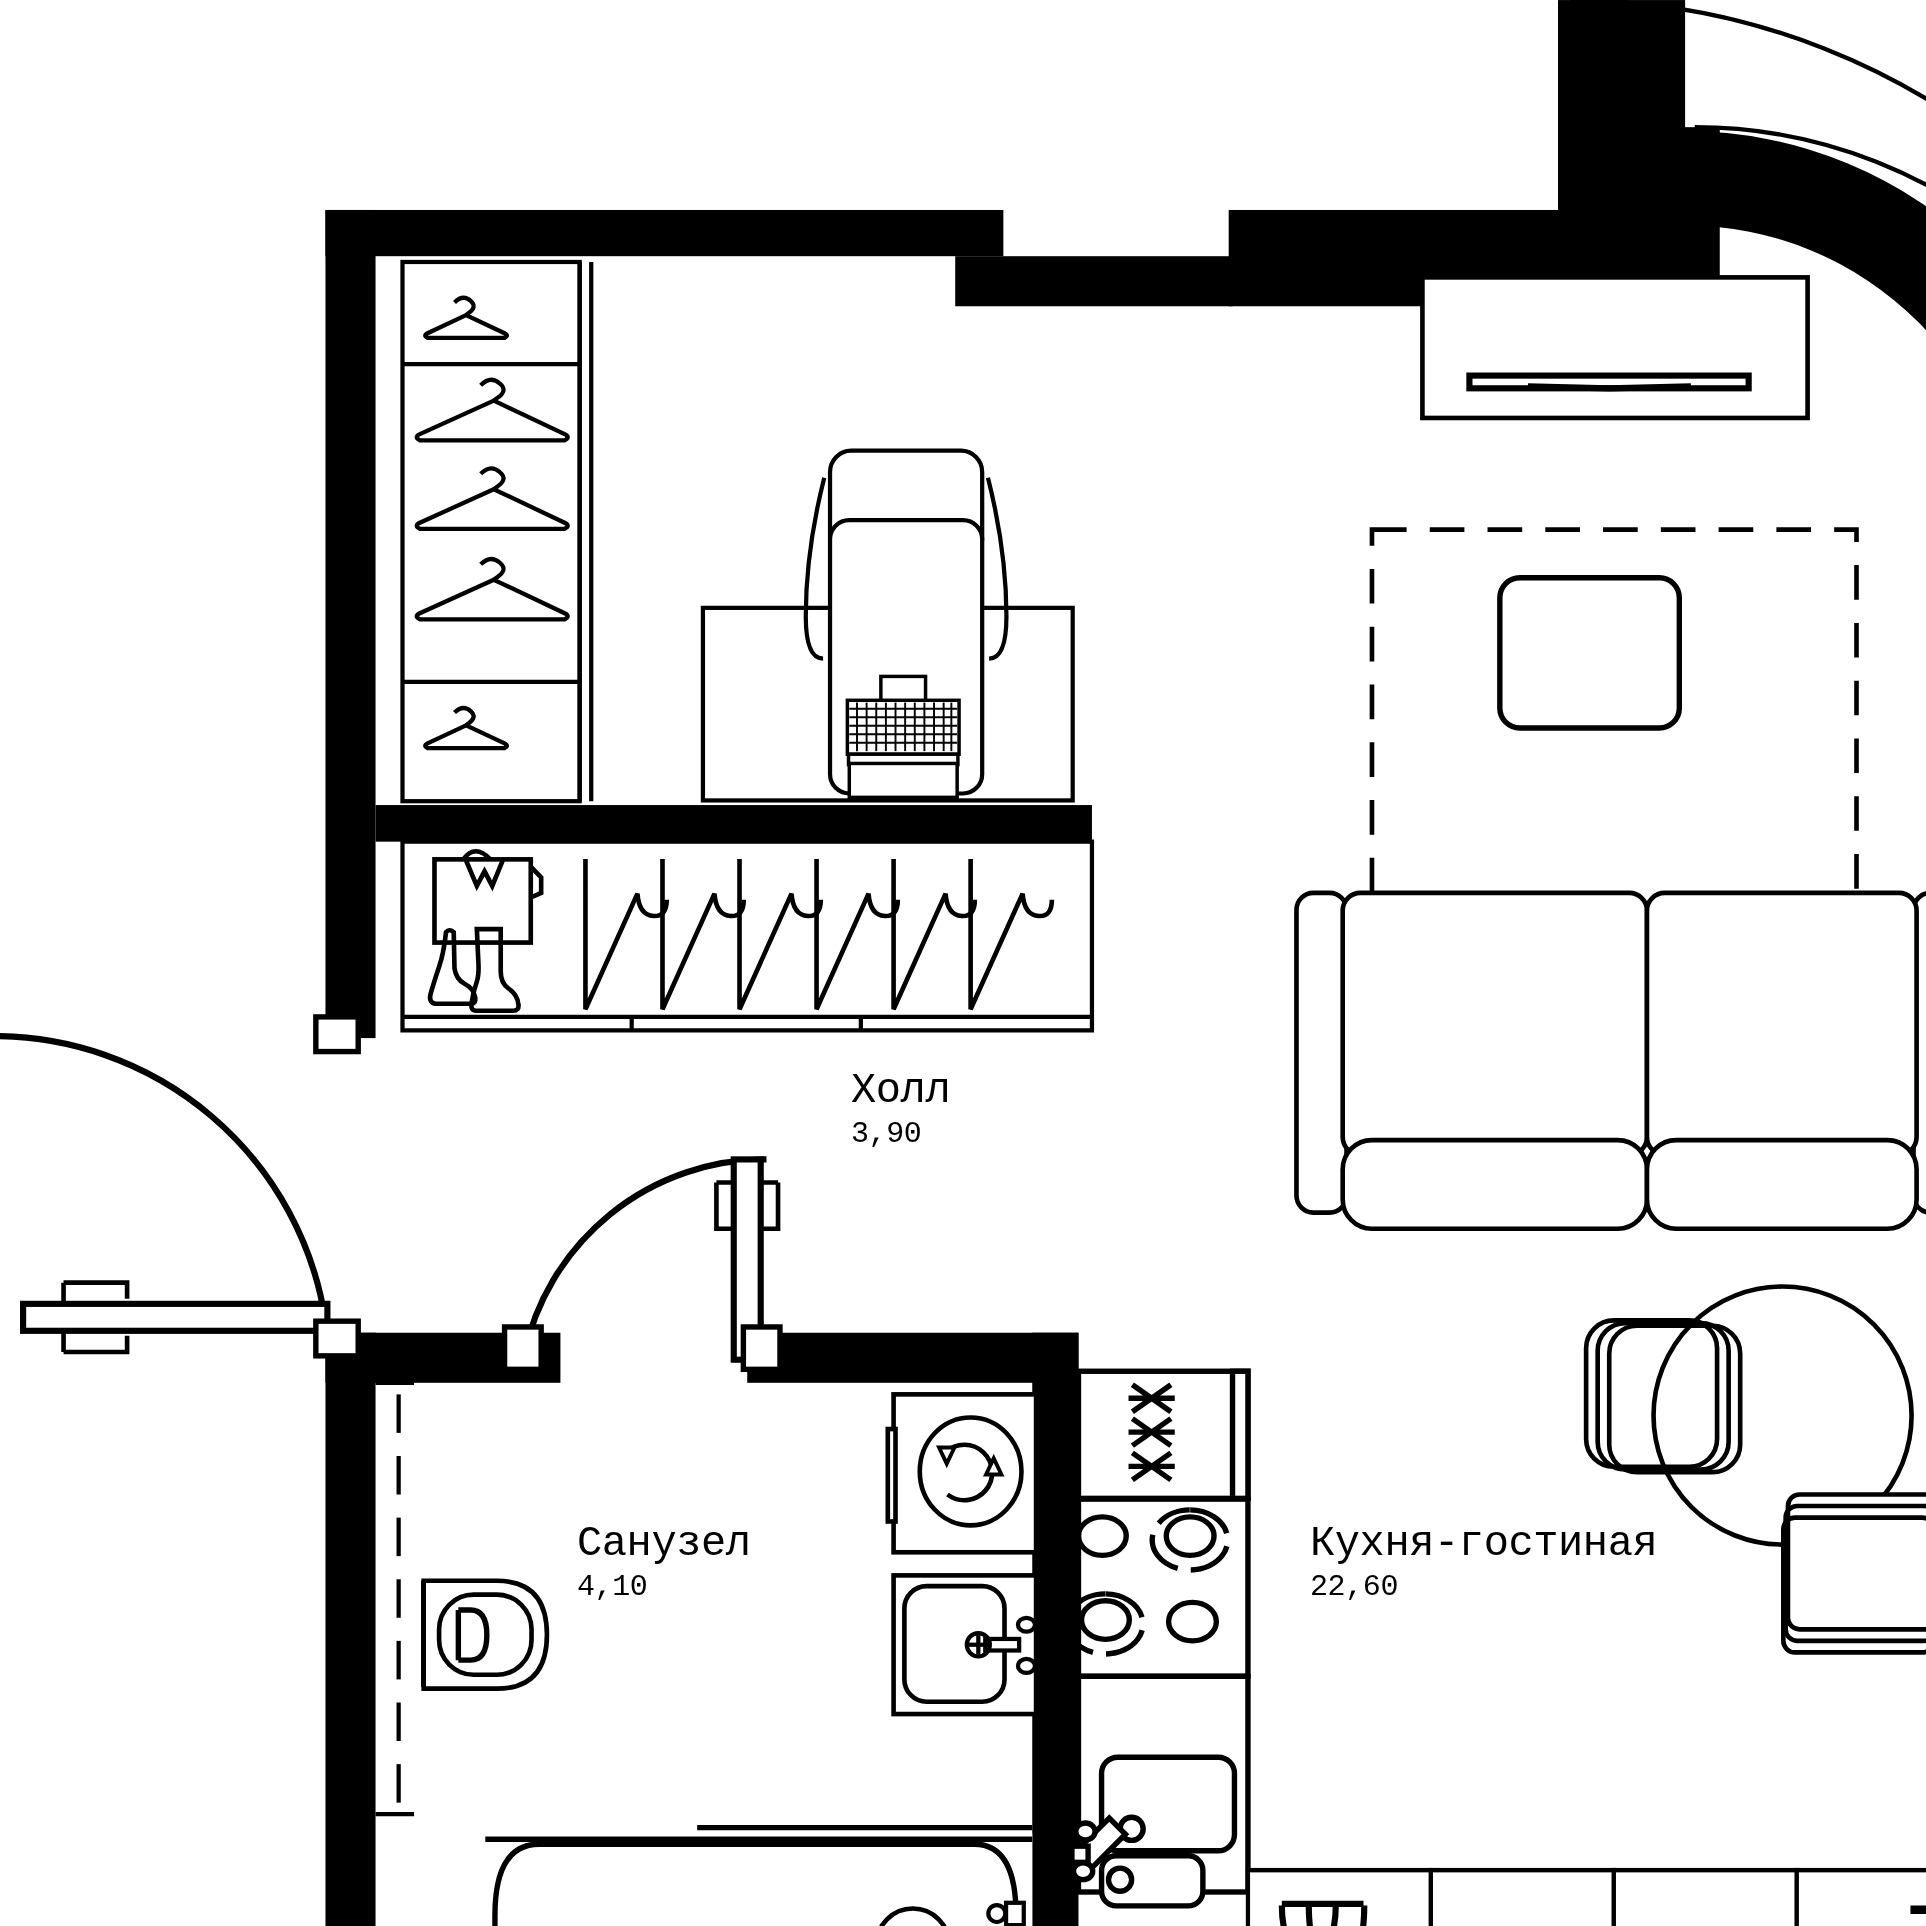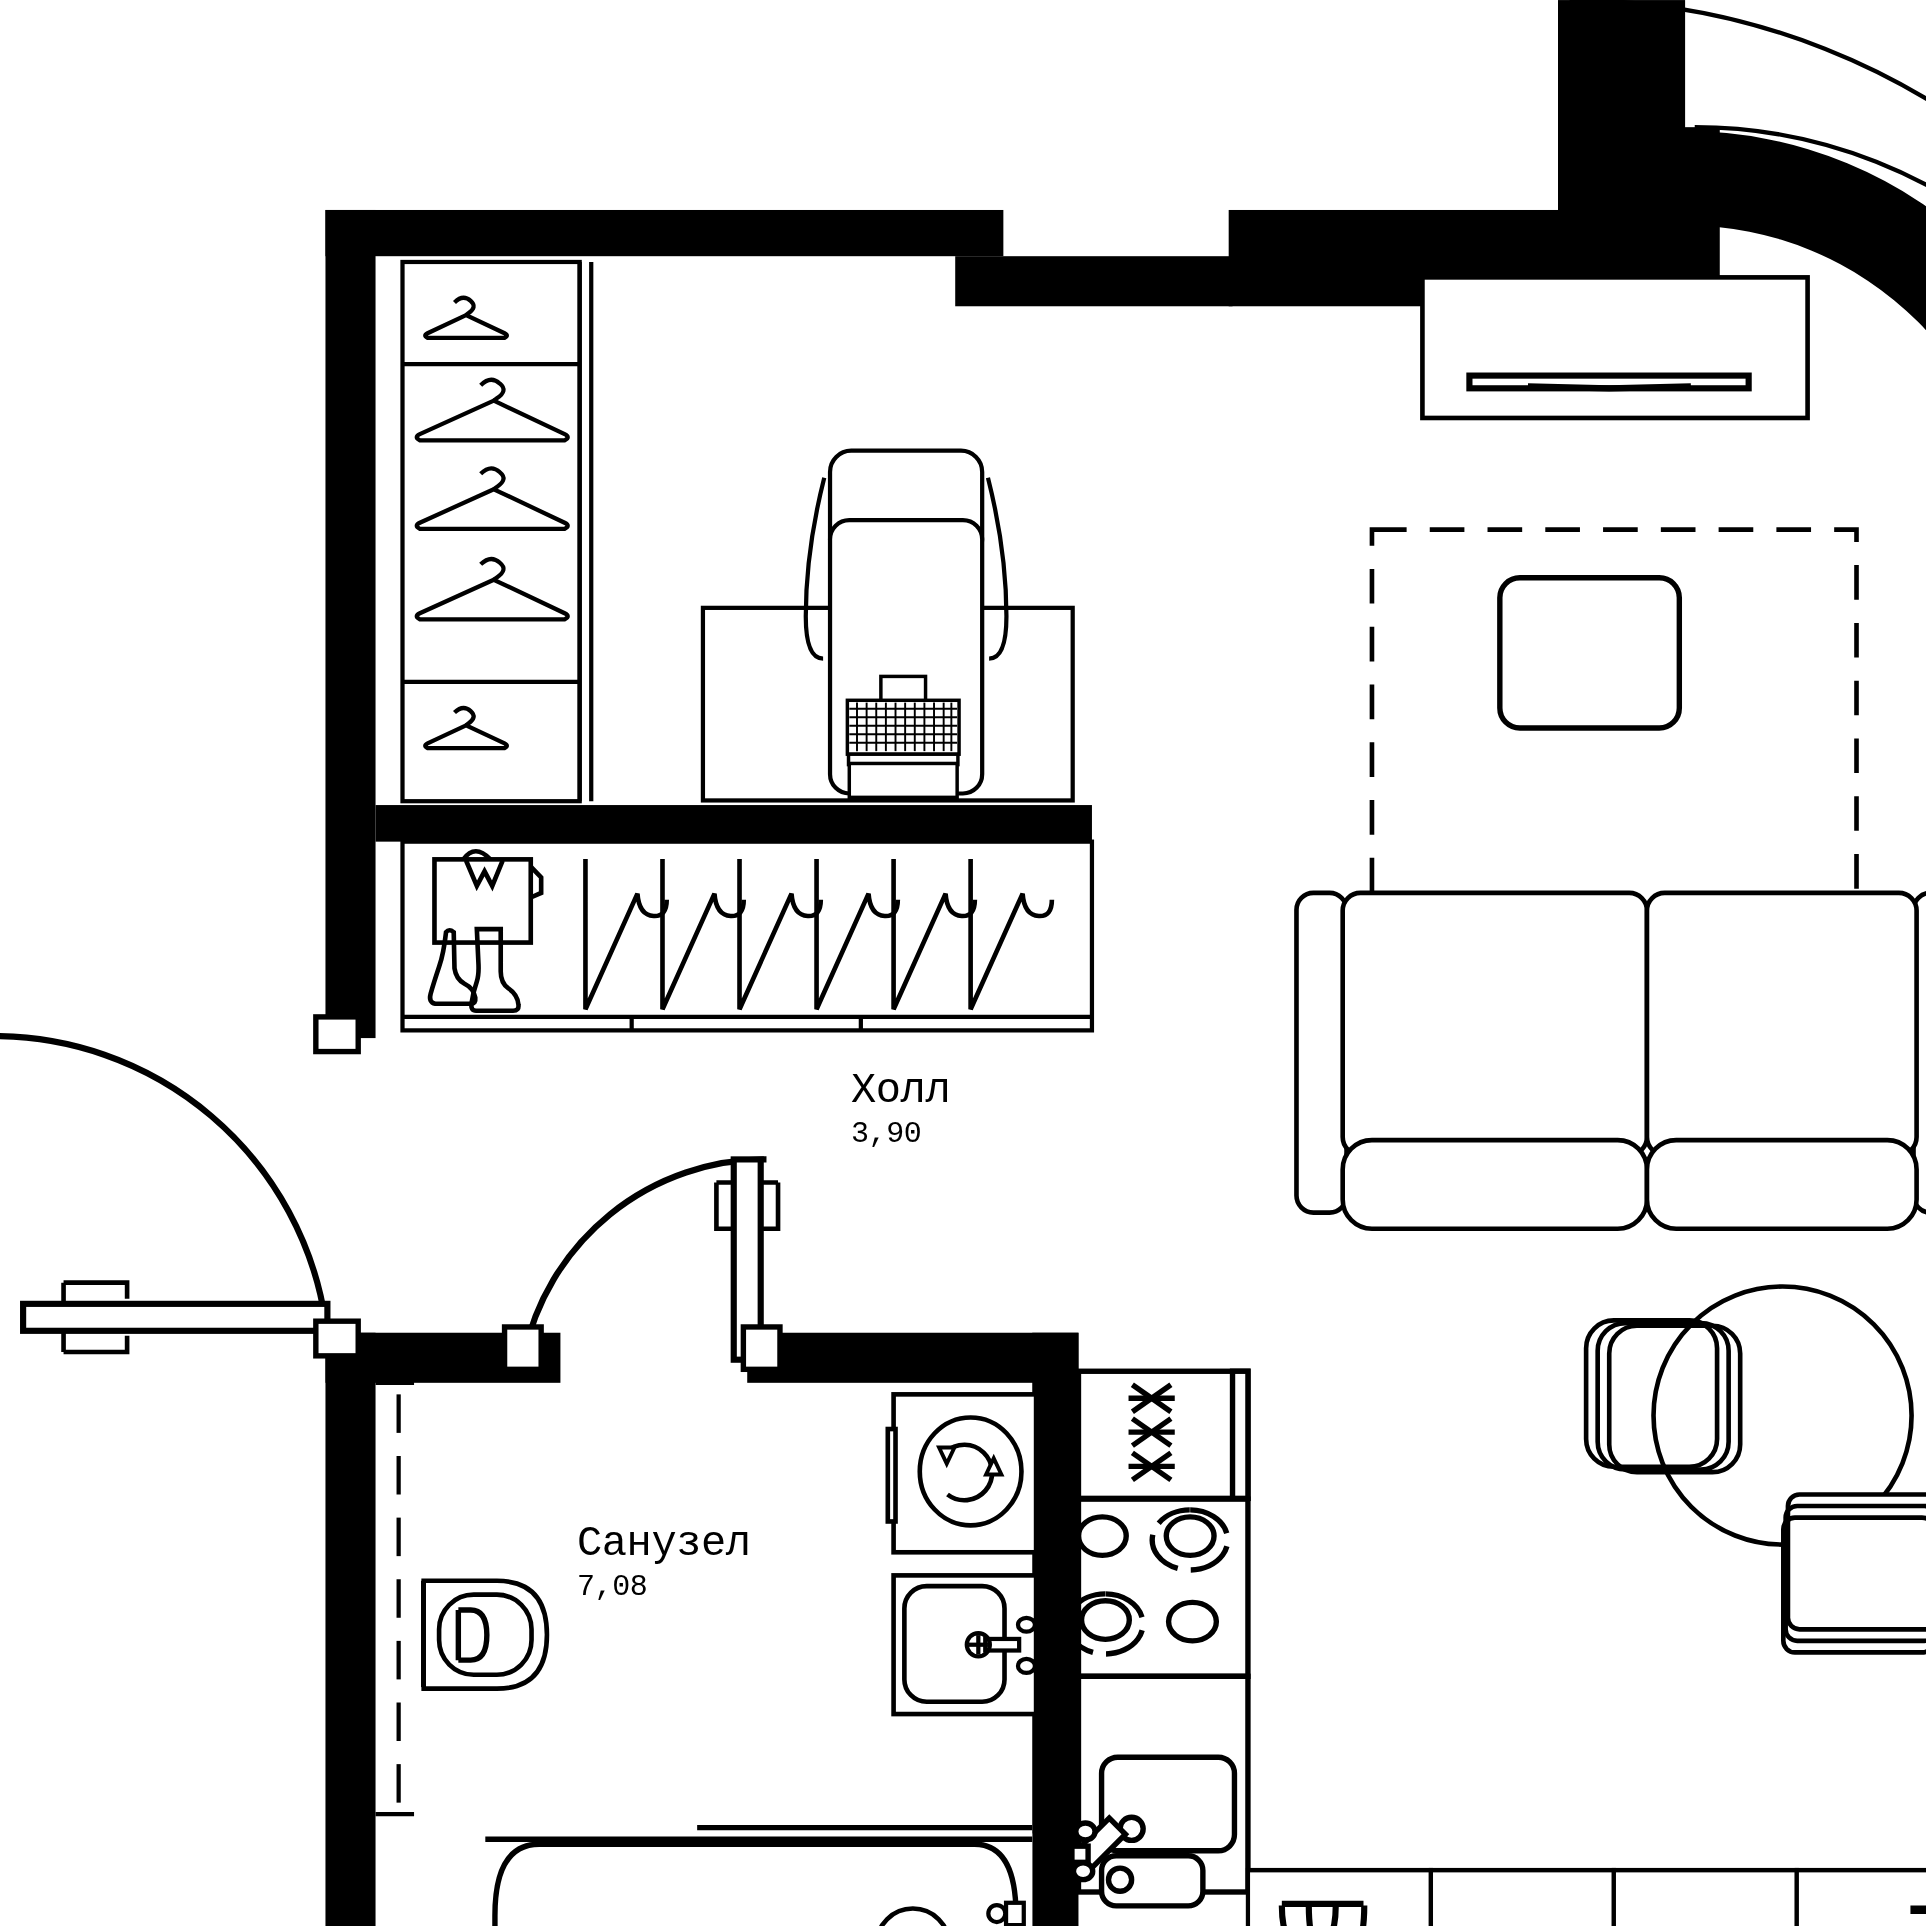--- a/index.html
+++ b/index.html
@@ -435,18 +435,22 @@
 
   </svg>
 
   <div class="room-label" id="label-hall">
     <span class="rl-name">Холл</span>
     <span class="rl-area">3,90</span>
   </div>
 
   <div class="room-label" id="label-bath">
     <span class="rl-name">Санузел</span>
-    <span class="rl-area">7,08</span>
+    <span class="rl-area">4,10</span>
   </div>
 
+  <div class="room-label" id="label-kitchen">
+    <span class="rl-name">Кухня-гостиная</span>
+    <span class="rl-area">22,60</span>
+  </div>
 
 </div>
 
 
 </body></html>

